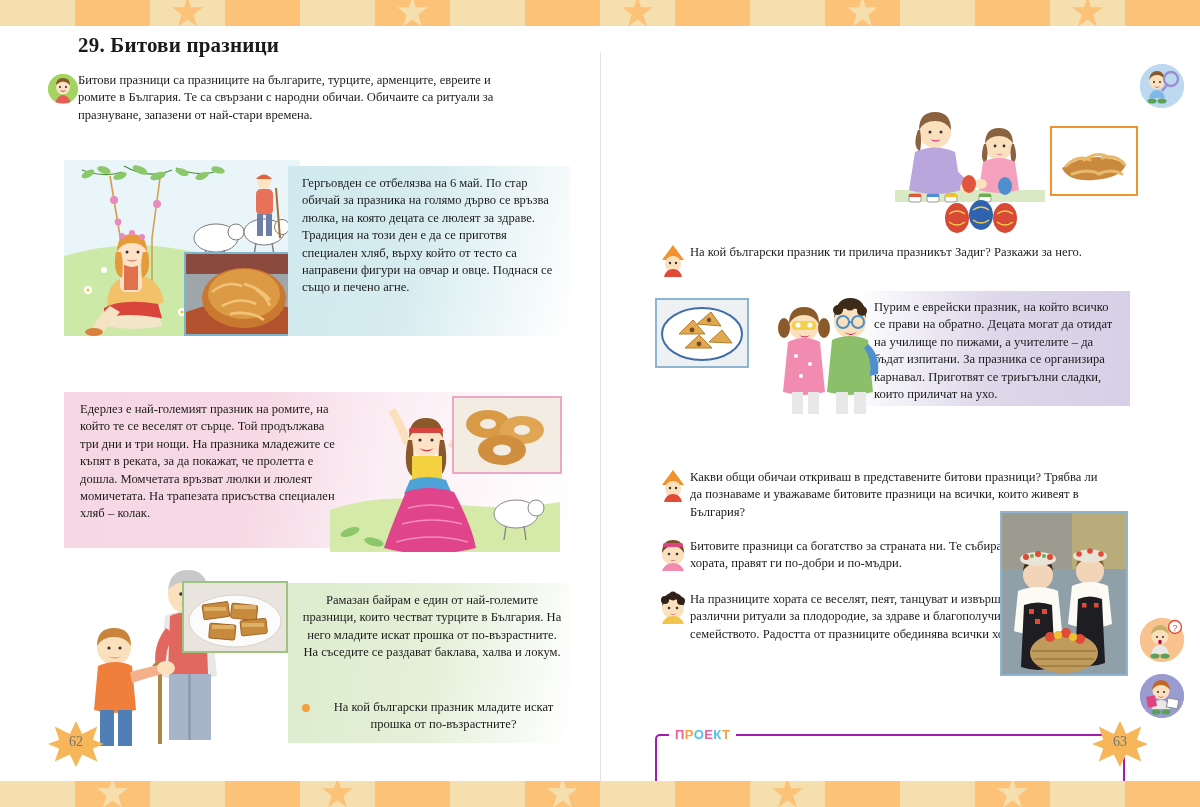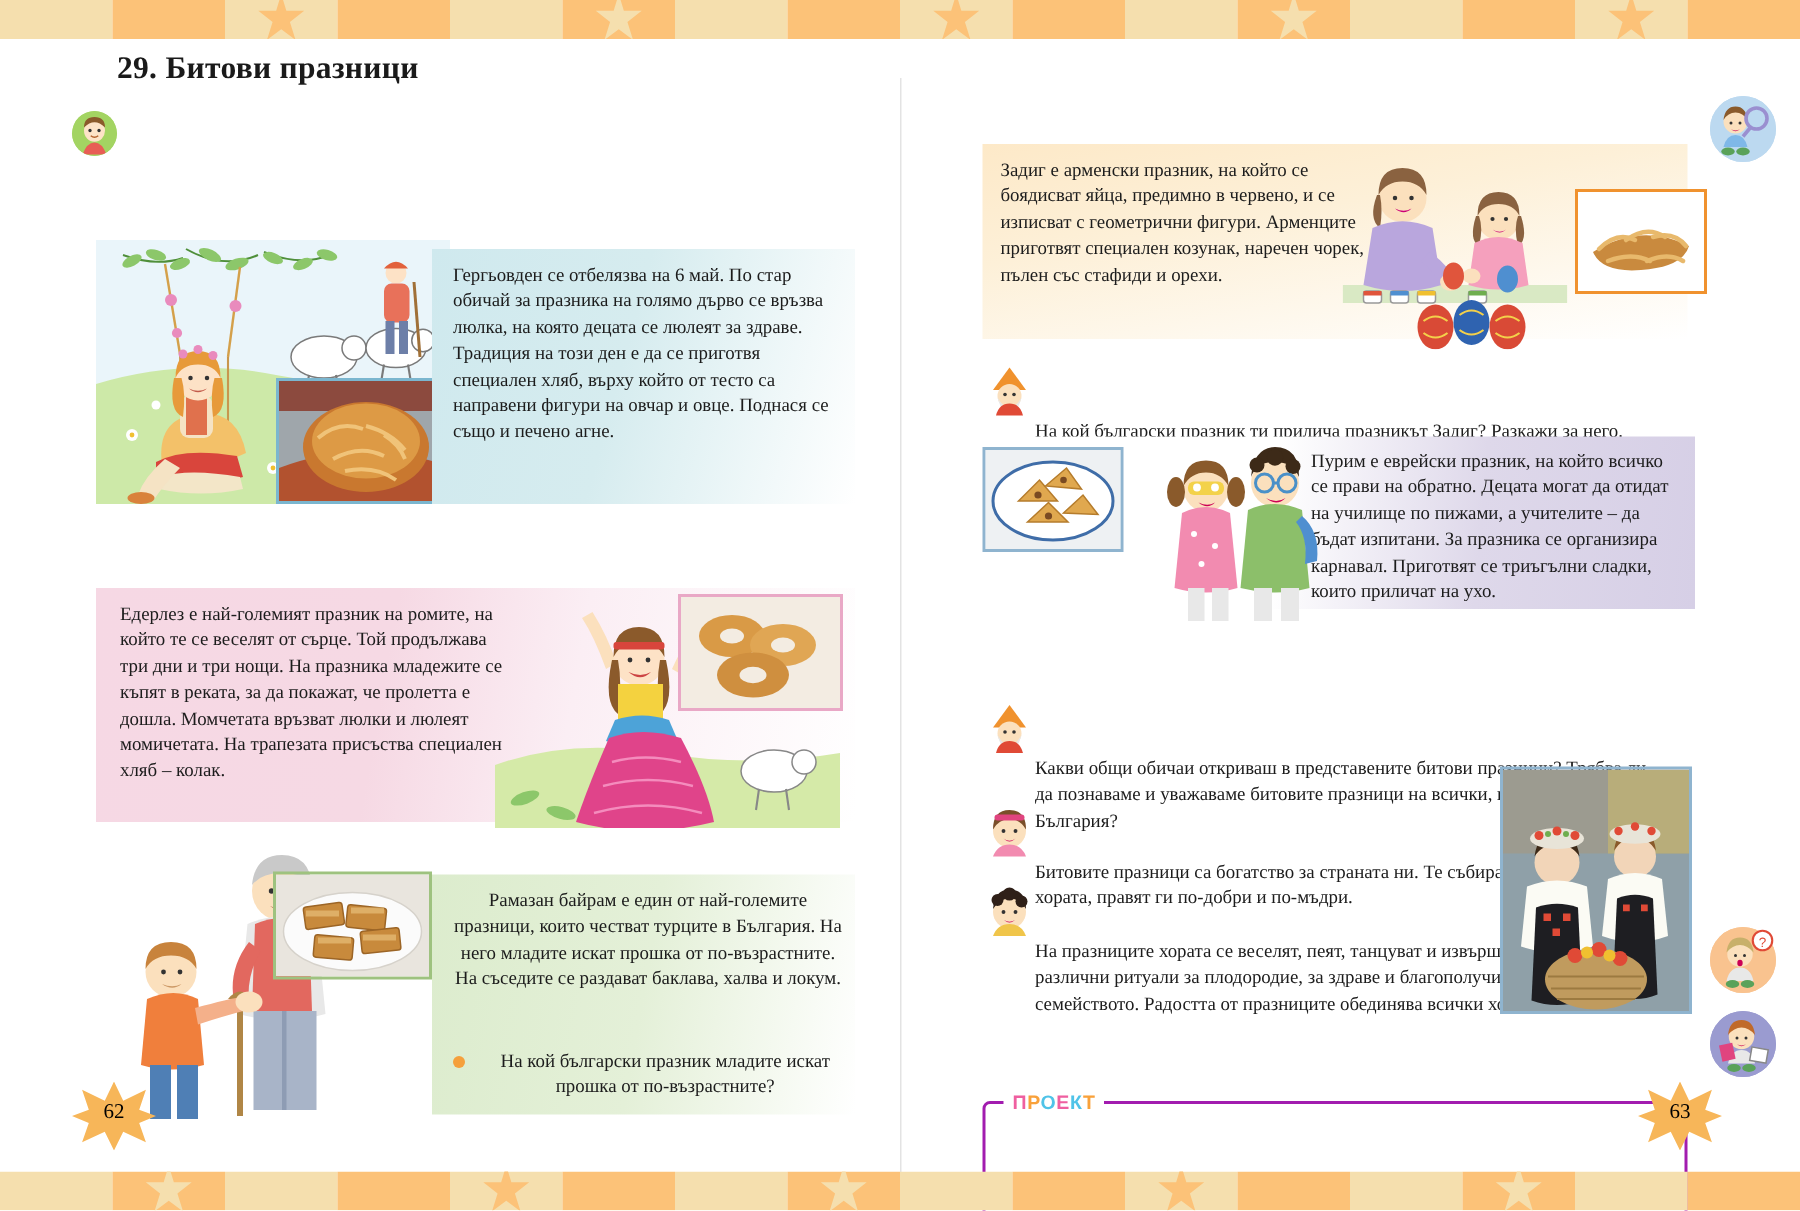--- a/index.html
+++ b/index.html
@@ -109,21 +109,21 @@
   .p-zadig .ptext { left: 12px; top: 9px; width: 250px; }
 
   .p-purim {
     left: 648px; top: 265px; width: 482px; height: 115px;
     background: linear-gradient(95deg, #ffffff 0%, #ffffff 42%, #ded8ea 70%, #d6cfe6 100%);
   }
   .p-purim .ptext { left: 226px; top: 8px; width: 248px; }
 
   
   .qrow { position: absolute; }
-  .qrow .qtext { position: absolute; left: 32px; top: 0; margin-top: 35px; }
+  .qrow .qtext { position: absolute; left: 32px; top: 0; }
   .avatar { position: absolute; left: 0; top: 0; width: 30px; height: 34px; }
 
   
   .proj-box {
     position: absolute; left: 655px; top: 708px; width: 470px; height: 80px;
     border: 2px solid #a21caf; border-radius: 5px;
   }
   .proj-label {
     position: absolute; left: 12px; top: -9px; background: #ffffff;
     padding: 0 6px; font-family: "Liberation Sans", sans-serif;
@@ -139,21 +139,21 @@
 
   
   .pagenum { position: absolute; bottom: 12px; width: 60px; height: 48px; }
   .pagenum .star {
     position: absolute; left: 0; top: 0; width: 56px; height: 46px;
     background: #f7b659;
     clip-path: polygon(50% 0%, 61% 28%, 88% 12%, 80% 41%, 100% 50%, 80% 60%, 88% 88%, 61% 73%, 50% 100%, 39% 73%, 12% 88%, 20% 60%, 0% 50%, 20% 41%, 12% 12%, 39% 28%);
   }
   .pagenum .num {
     position: absolute; left: 0; top: 13px; width: 56px; text-align: center;
-    font-size: 14px; color: #000000;
+    font-size: 14px; color: #737373;
   }
   .pagenum.l { left: 48px; }
   .pagenum.r { right: 48px; }
 
   
   .edge-icon { position: absolute; width: 44px; height: 44px; border-radius: 50%; }
   .edge-icon.blue { background: #bcd9f0; }
   .edge-icon.orange { background: #f9c38f; }
   .edge-icon.purple { background: #9a9bd0; }
 
@@ -209,20 +209,21 @@
         <circle cx="15" cy="15" r="15" fill="#a3d462"></circle>
         <ellipse cx="15" cy="13" rx="7" ry="7.5" fill="#fde3c8"></ellipse>
         <path d="M8 11 q7 -7 14 0 q0 -7 -7 -7 q-7 0 -7 7z" fill="#8a5a2b"></path>
         <circle cx="12" cy="13" r="1.1" fill="#333"></circle>
         <circle cx="18" cy="13" r="1.1" fill="#333"></circle>
         <path d="M12.5 16.5 q2.5 2 5 0" stroke="#b5632f" stroke-width="1" fill="none"></path>
         <path d="M7 29 q3 -8 8 -8 q5 0 8 8z" fill="#e85d55"></path>
       </svg>
     </div>
 
+    <p class="txt intro">Битови празници са празниците на българите, турците, арменците, евреите и ромите в България. Те са свързани с народни обичаи. Обичаите са ритуали за празнуване, запазени от най-стари времена.</p>
 
     <div class="ill-swing">
       <svg width="236" height="176" viewBox="0 0 236 176">
         <rect width="236" height="100" fill="#eaf5fa"></rect>
         <path d="M0 96 q60 -18 120 -6 q60 12 116 2 L236 176 L0 176 Z" fill="#cde9a8"></path>
 
         <g stroke="#4f8f3a" stroke-width="1.3" fill="none">
           <path d="M18 10 q22 8 40 2"></path>
             <path d="M60 6 q25 14 48 4"></path>
             <path d="M112 8 q24 10 44 2"></path>
@@ -444,23 +445,20 @@
     </div>
 
     <div class="pagenum l">
       <div class="star"></div>
       <div class="num">62</div>
     </div>
   </div>
 
   <div class="page right">
 
-    <div class="panel p-zadig" style="left:55px;">
-      <p class="txt ptext">Задиг е арменски празник, на който се боядисват яйца, предимно в червено, и се изписват с геометрични фигури. Арменците приготвят специален козунак, наречен чорек, пълен със стафиди и орехи.</p>
-    </div>
 
     <div style="position:absolute; left:295px; top:72px; width:150px; height:135px; overflow:hidden;">
       <svg width="150" height="135" viewBox="0 0 150 135">
         <path d="M0 92 h150 v12 H0z" fill="#d9e9c4"></path>
 
         <circle cx="40" cy="34" r="16" fill="#fbe0bd"></circle>
         <path d="M24 32 q0 -18 16 -18 q16 0 16 18 q-5 -9 -16 -9 q-11 0 -16 9z" fill="#8a6240"></path>
         <path d="M23 32 q-6 16 2 22 q2 -12 0 -22z" fill="#8a6240"></path>
         <circle cx="35" cy="34" r="1.5" fill="#333"></circle>
           <circle cx="46" cy="34" r="1.5" fill="#333"></circle>

